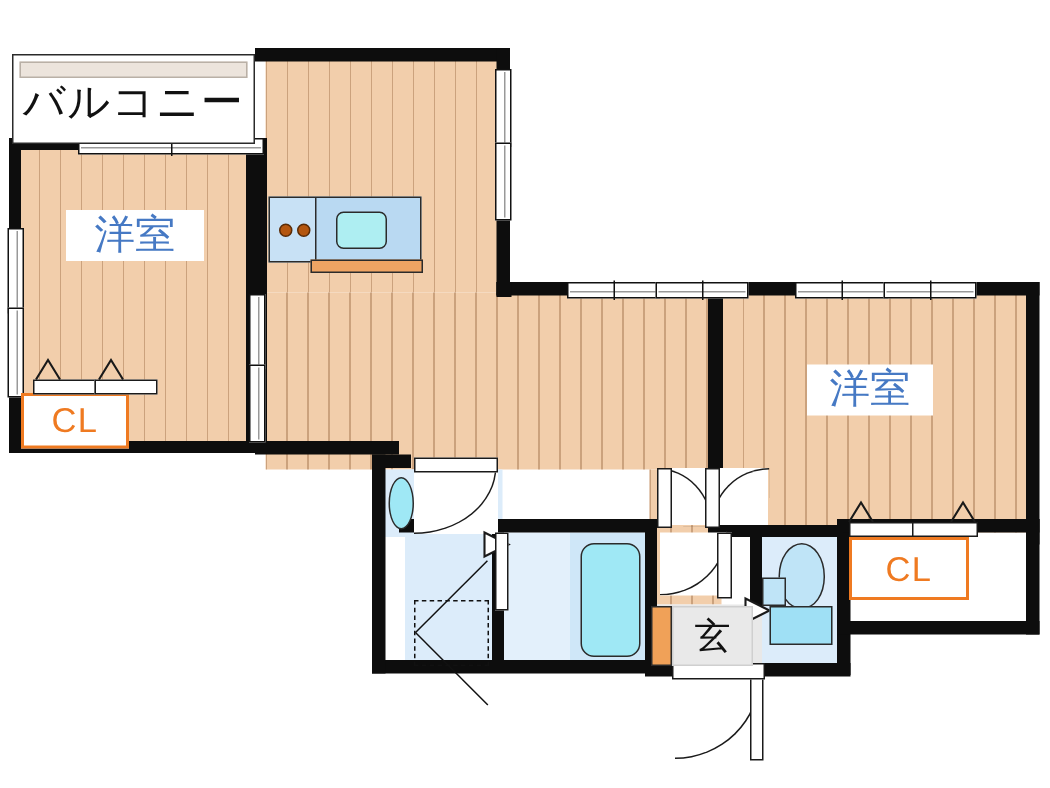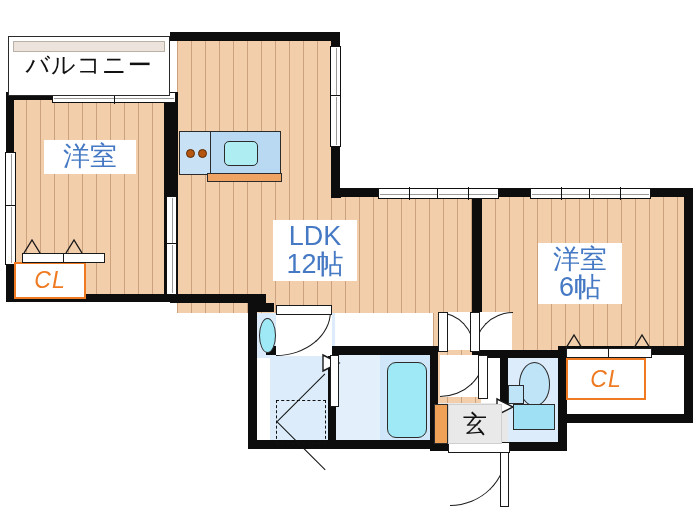--- a/index.html
+++ b/index.html
@@ -44,26 +44,26 @@
   
   .rlabel{position:absolute;background:#ffffff;color:#4679c4;
      text-align:center;line-height:1.02;font-weight:400;white-space:nowrap;}
   .rlabel .l1{display:block;}
   .rlabel .l2{display:block;}
 
   .balcony{position:absolute;background:#ffffff;border:1px solid #2a2a2a;}
   .balcony .inner{position:absolute;left:4px;right:4px;top:4px;height:9px;
      background:#ece4dc;border:1px solid #b9b0a6;}
   .balcony .txt{position:absolute;left:0;right:0;top:12px;
-     text-align:center;color:#111;font-size:24px;letter-spacing:1px;
+     text-align:center;color:#111;font-size:28px;letter-spacing:1px;
      font-family:"DejaVu Sans",sans-serif;}
 
   .clbox{position:absolute;background:#ffffff;border:2.5px solid #ef7a21;
      color:#ef7a21;display:flex;align-items:center;justify-content:center;
-     font-size:23px;font-weight:400;letter-spacing:1px;font-style:italic;}
+     font-size:23px;font-weight:400;letter-spacing:1px;}
 
   .genkan{position:absolute;background:#e9e9e9;border:1px solid #cfcfcf;
      color:#111;display:flex;align-items:center;justify-content:center;
      font-size:24px;font-family:"DejaVu Sans",sans-serif;}
 
   
   .kitchen{position:absolute;background:#b9d9f2;border:1px solid #2b2b2b;}
   .stove{position:absolute;background:#c8e1f5;border-right:1px solid #2b2b2b;}
   .burner{position:absolute;width:7px;height:7px;border-radius:50%;
      background:#b4560f;border:1px solid #5a2b06;}
@@ -195,28 +195,23 @@
     <div class="burner" style="left:6px;top:17px;"></div>
     <div class="burner" style="left:18px;top:17px;"></div>
     <div class="sink" style="left:44px;top:9px;width:32px;height:23px;"></div>
   </div>
   <div class="counterline" style="left:207px;top:173px;width:73px;height:7px;"></div>
 
   <div class="rlabel" style="left:44px;top:140px;width:92px;font-size:27px;padding:3px 0;">
     <span class="l1">洋室</span>
   </div>
 
-  <div class="rlabel" style="left:273px;top:220px;width:84px;font-size:27px;padding:3px 0;">
-    <span class="l1">LDK</span>
-    <span class="l2">12帖</span>
-  </div>
 
   <div class="rlabel" style="left:538px;top:243px;width:84px;font-size:27px;padding:3px 0;">
     <span class="l1">洋室</span>
-    <span class="l2">6帖</span>
   </div>
 
   <div class="clbox" style="left:14px;top:262px;width:68px;height:33px;">
     <span>CL</span>
   </div>
 
   <div class="leaf" style="left:22px;top:253px;width:40px;height:8px;"></div>
   <div class="leaf" style="left:63px;top:253px;width:40px;height:8px;"></div>
   <svg class="abs" style="left:22px;top:238px;width:84px;height:16px;" viewBox="0 0 84 16">
     <path d="M2 15 L10 2 L18 15" fill="none" stroke="#1a1a1a" stroke-width="1.4"></path>

